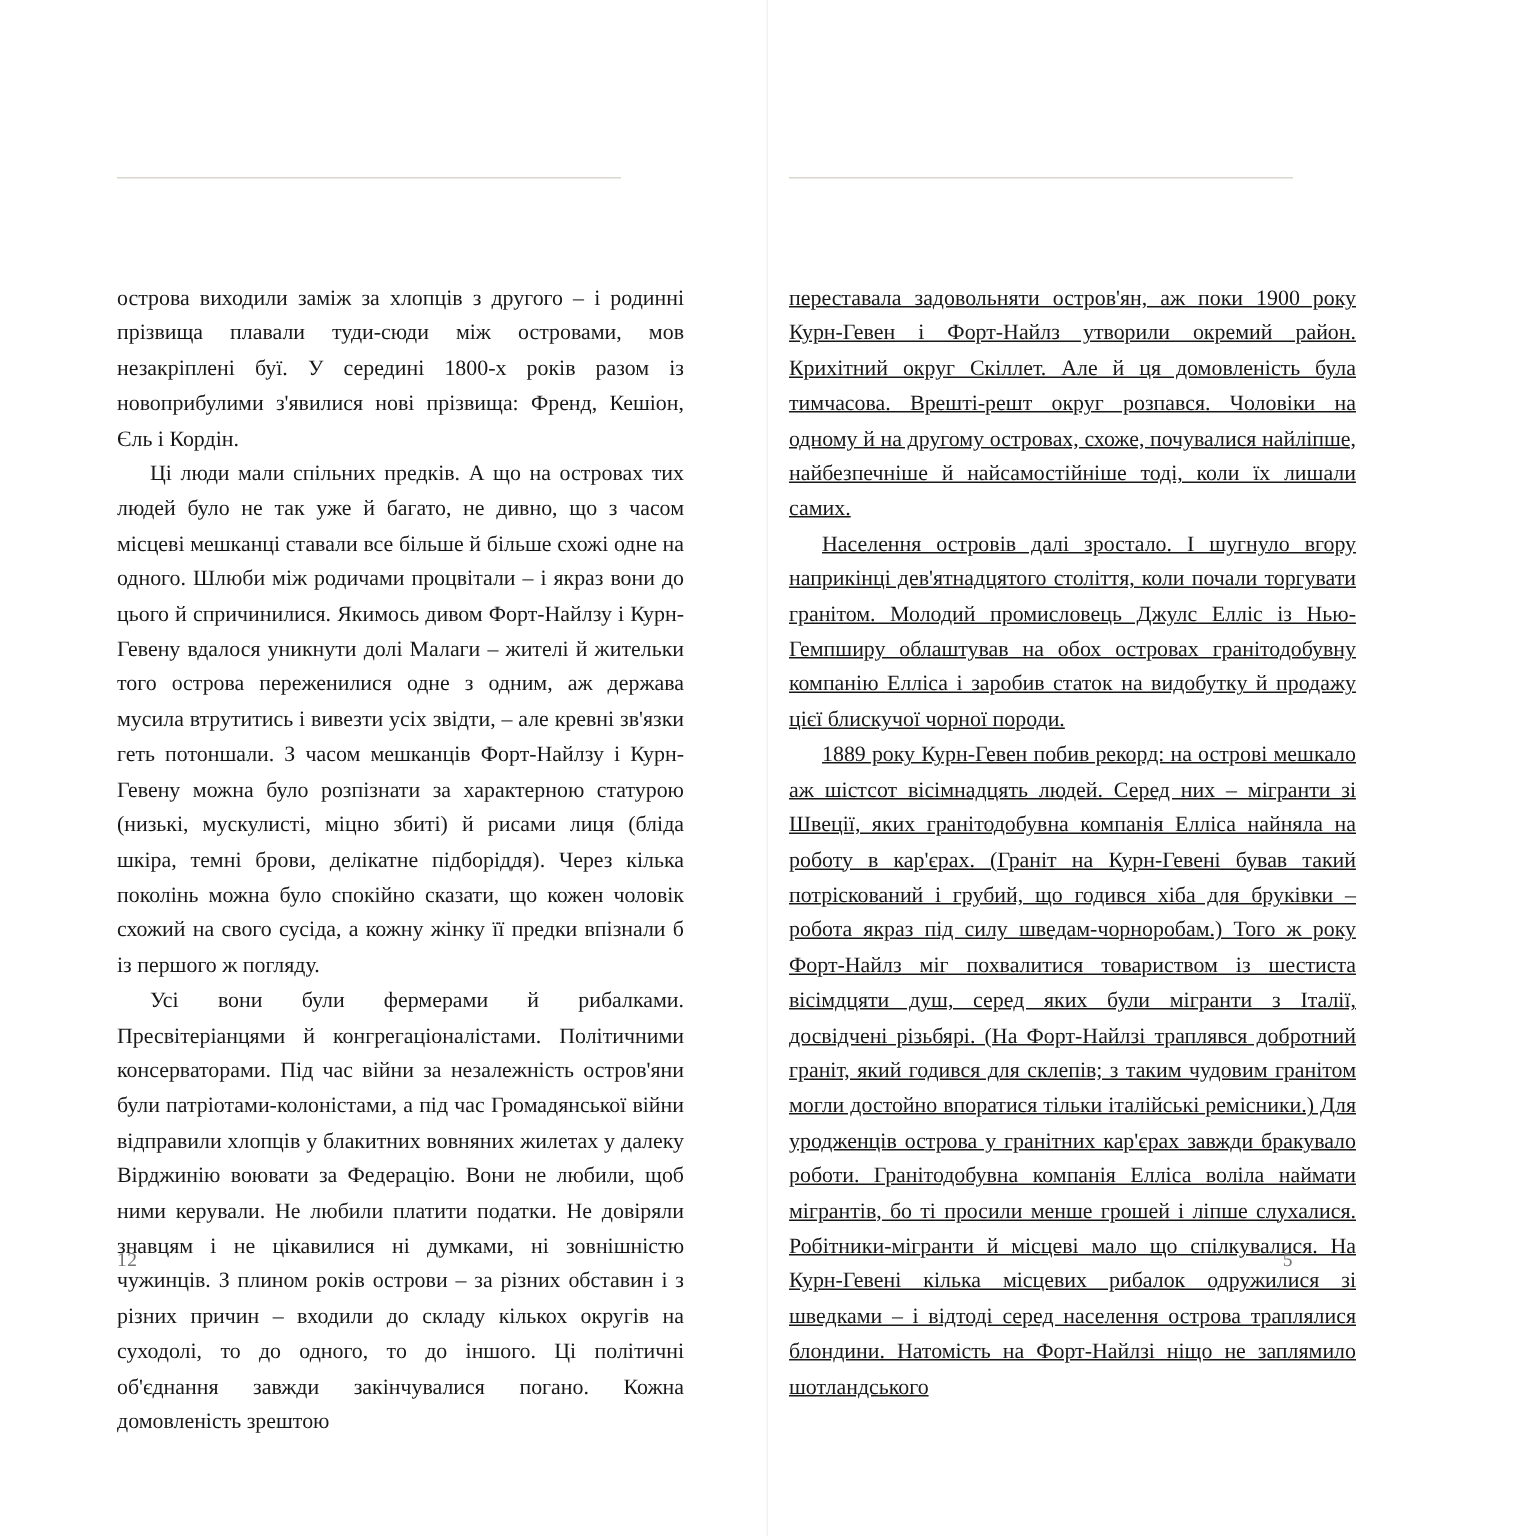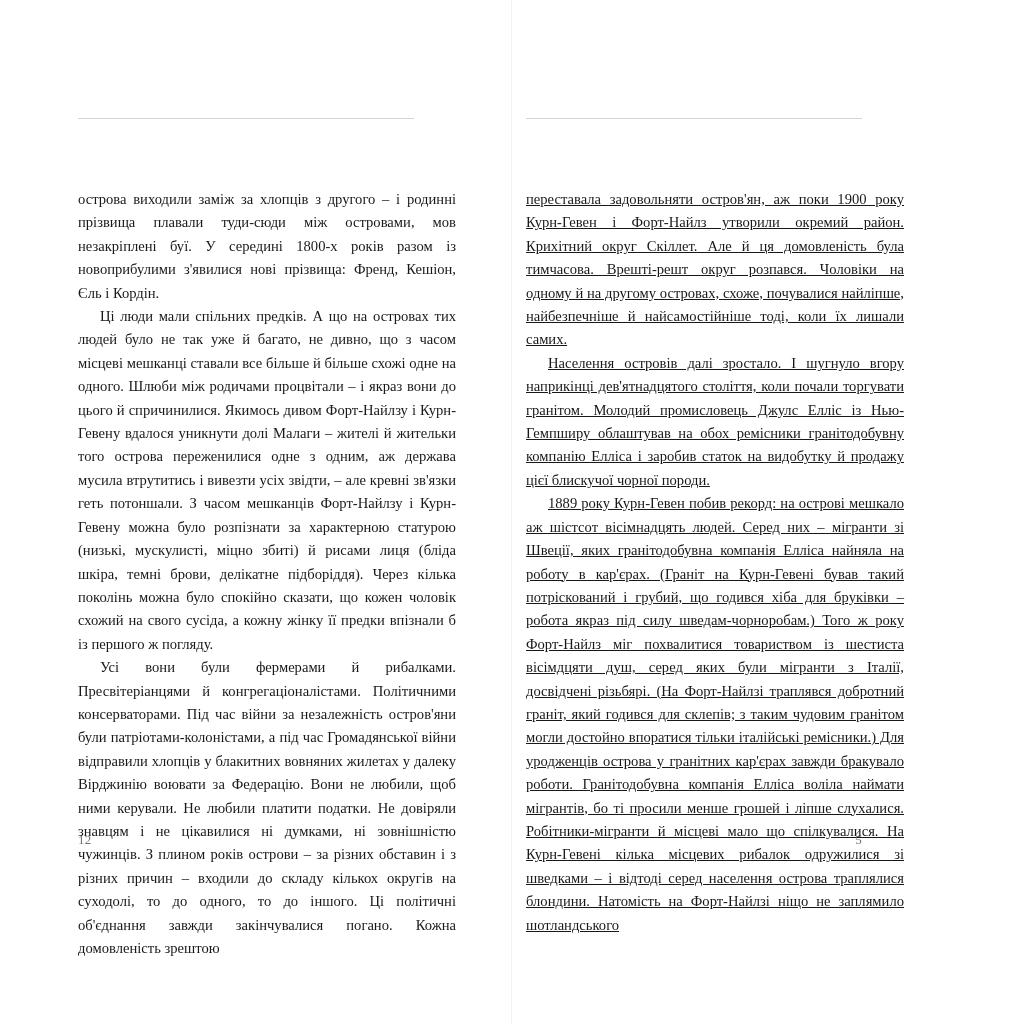--- a/index.html
+++ b/index.html
@@ -107,19 +107,19 @@
     </div>
     <div class="folio">12</div>
   </div>
 
   <div class="gutter-line"></div>
 
   <div class="page page-right">
     <div class="rule"></div>
     <div class="textblock">
       <p>переставала задовольняти остров'ян, аж поки 1900 року Курн-Гевен і Форт-Найлз утворили окремий район. Крихітний округ Скіллет. Але й ця домовленість була тимчасова. Врешті-решт округ розпався. Чоловіки на одному й на другому островах, схоже, почувалися найліпше, найбезпечніше й найсамостійніше тоді, коли їх лишали самих.</p>
-      <p class="indent">Населення островів далі зростало. І шугнуло вгору наприкінці дев'ятнадцятого століття, коли почали торгувати гранітом. Молодий промисловець Джулс Елліс із Нью-Гемпширу облаштував на обох ремісники гранітодобувну компанію Елліса і заробив статок на видобутку й продажу цієї блискучої чорної породи.</p>
+      <p class="indent">Населення островів далі зростало. І шугнуло вгору наприкінці дев'ятнадцятого століття, коли почали торгувати гранітом. Молодий промисловець Джулс Елліс із Нью-Гемпширу облаштував на обох островах гранітодобувну компанію Елліса і заробив статок на видобутку й продажу цієї блискучої чорної породи.</p>
       <p class="indent">1889 року Курн-Гевен побив рекорд: на острові мешкало аж шістсот вісімнадцять людей. Серед них – мігранти зі Швеції, яких гранітодобувна компанія Елліса найняла на роботу в кар'єрах. (Граніт на Курн-Гевені бував такий потріскований і грубий, що годився хіба для бруківки – робота якраз під силу шведам-чорноробам.) Того ж року Форт-Найлз міг похвалитися товариством із шестиста вісімдцяти душ, серед яких були мігранти з Італії, досвідчені різьбярі. (На Форт-Найлзі траплявся добротний граніт, який годився для склепів; з таким чудовим гранітом могли достойно впоратися тільки італійські ремісники.) Для уродженців острова у гранітних кар'єрах завжди бракувало роботи. Гранітодобувна компанія Елліса воліла наймати мігрантів, бо ті просили менше грошей і ліпше слухалися. Робітники-мігранти й місцеві мало що спілкувалися. На Курн-Гевені кілька місцевих рибалок одружилися зі шведками – і відтоді серед населення острова траплялися блондини. Натомість на Форт-Найлзі ніщо не заплямило шотландського</p>
     </div>
     <div class="folio">5</div>
   </div>
 
 </div>
 
 </body></html>

